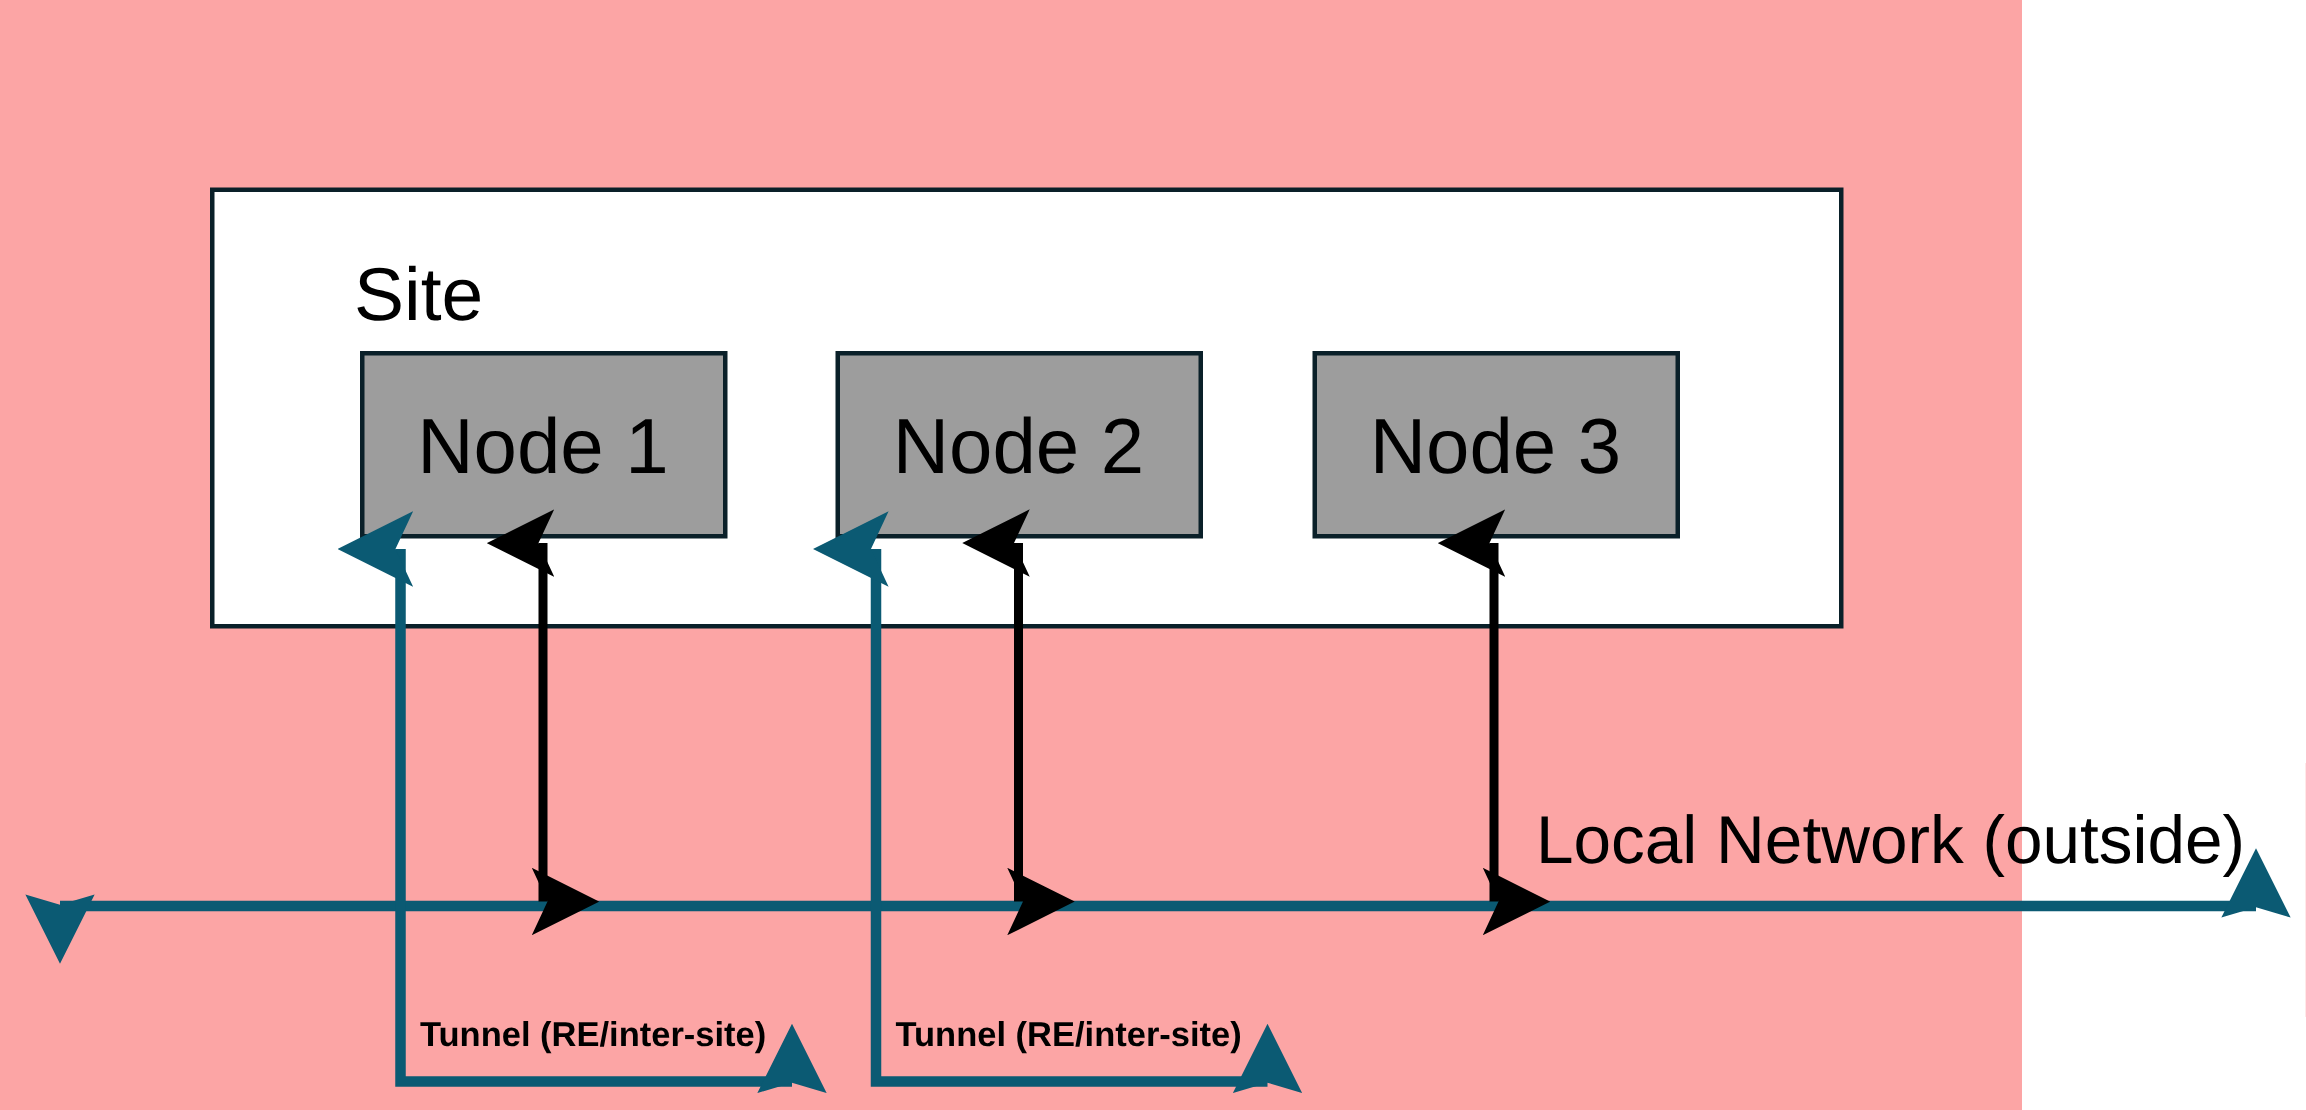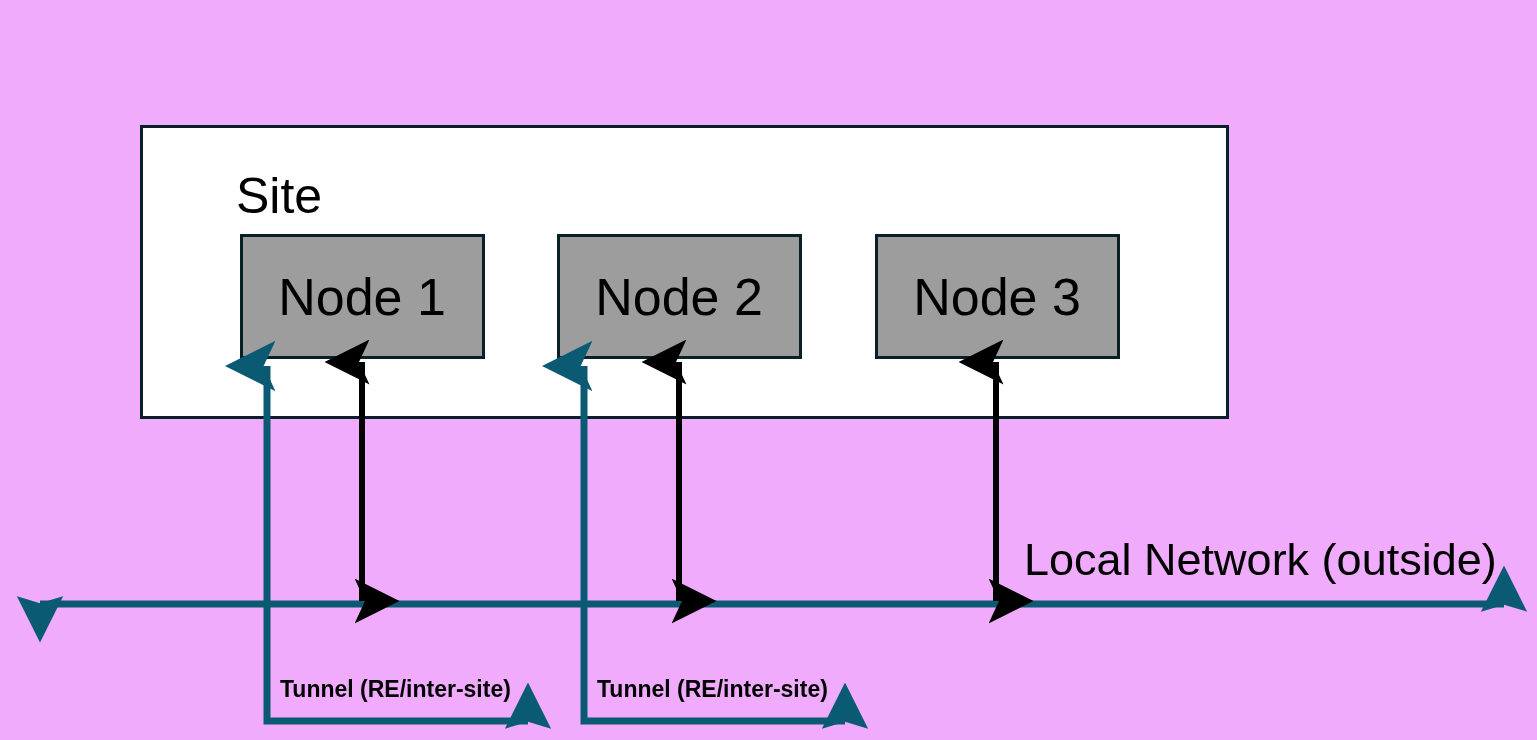--- a/index.html
+++ b/index.html
@@ -9,23 +9,23 @@
     background: #ffffff;
   }
   body {
     font-family: "Liberation Sans", sans-serif;
     width: 1537px;
     height: 740px;
     overflow: hidden;
   }
   #canvas {
     position: relative;
-    width: 1537px;
+    width: 1348px;
     height: 740px;
-    background: #f0abfc;
+    background: #fca5a5;
   }
   #diagram-svg {
     position: absolute;
     left: 0;
     top: 0;
     width: 1537px;
     height: 740px;
   }
   .svg-text-site {
     font-family: "Liberation Sans", sans-serif;

